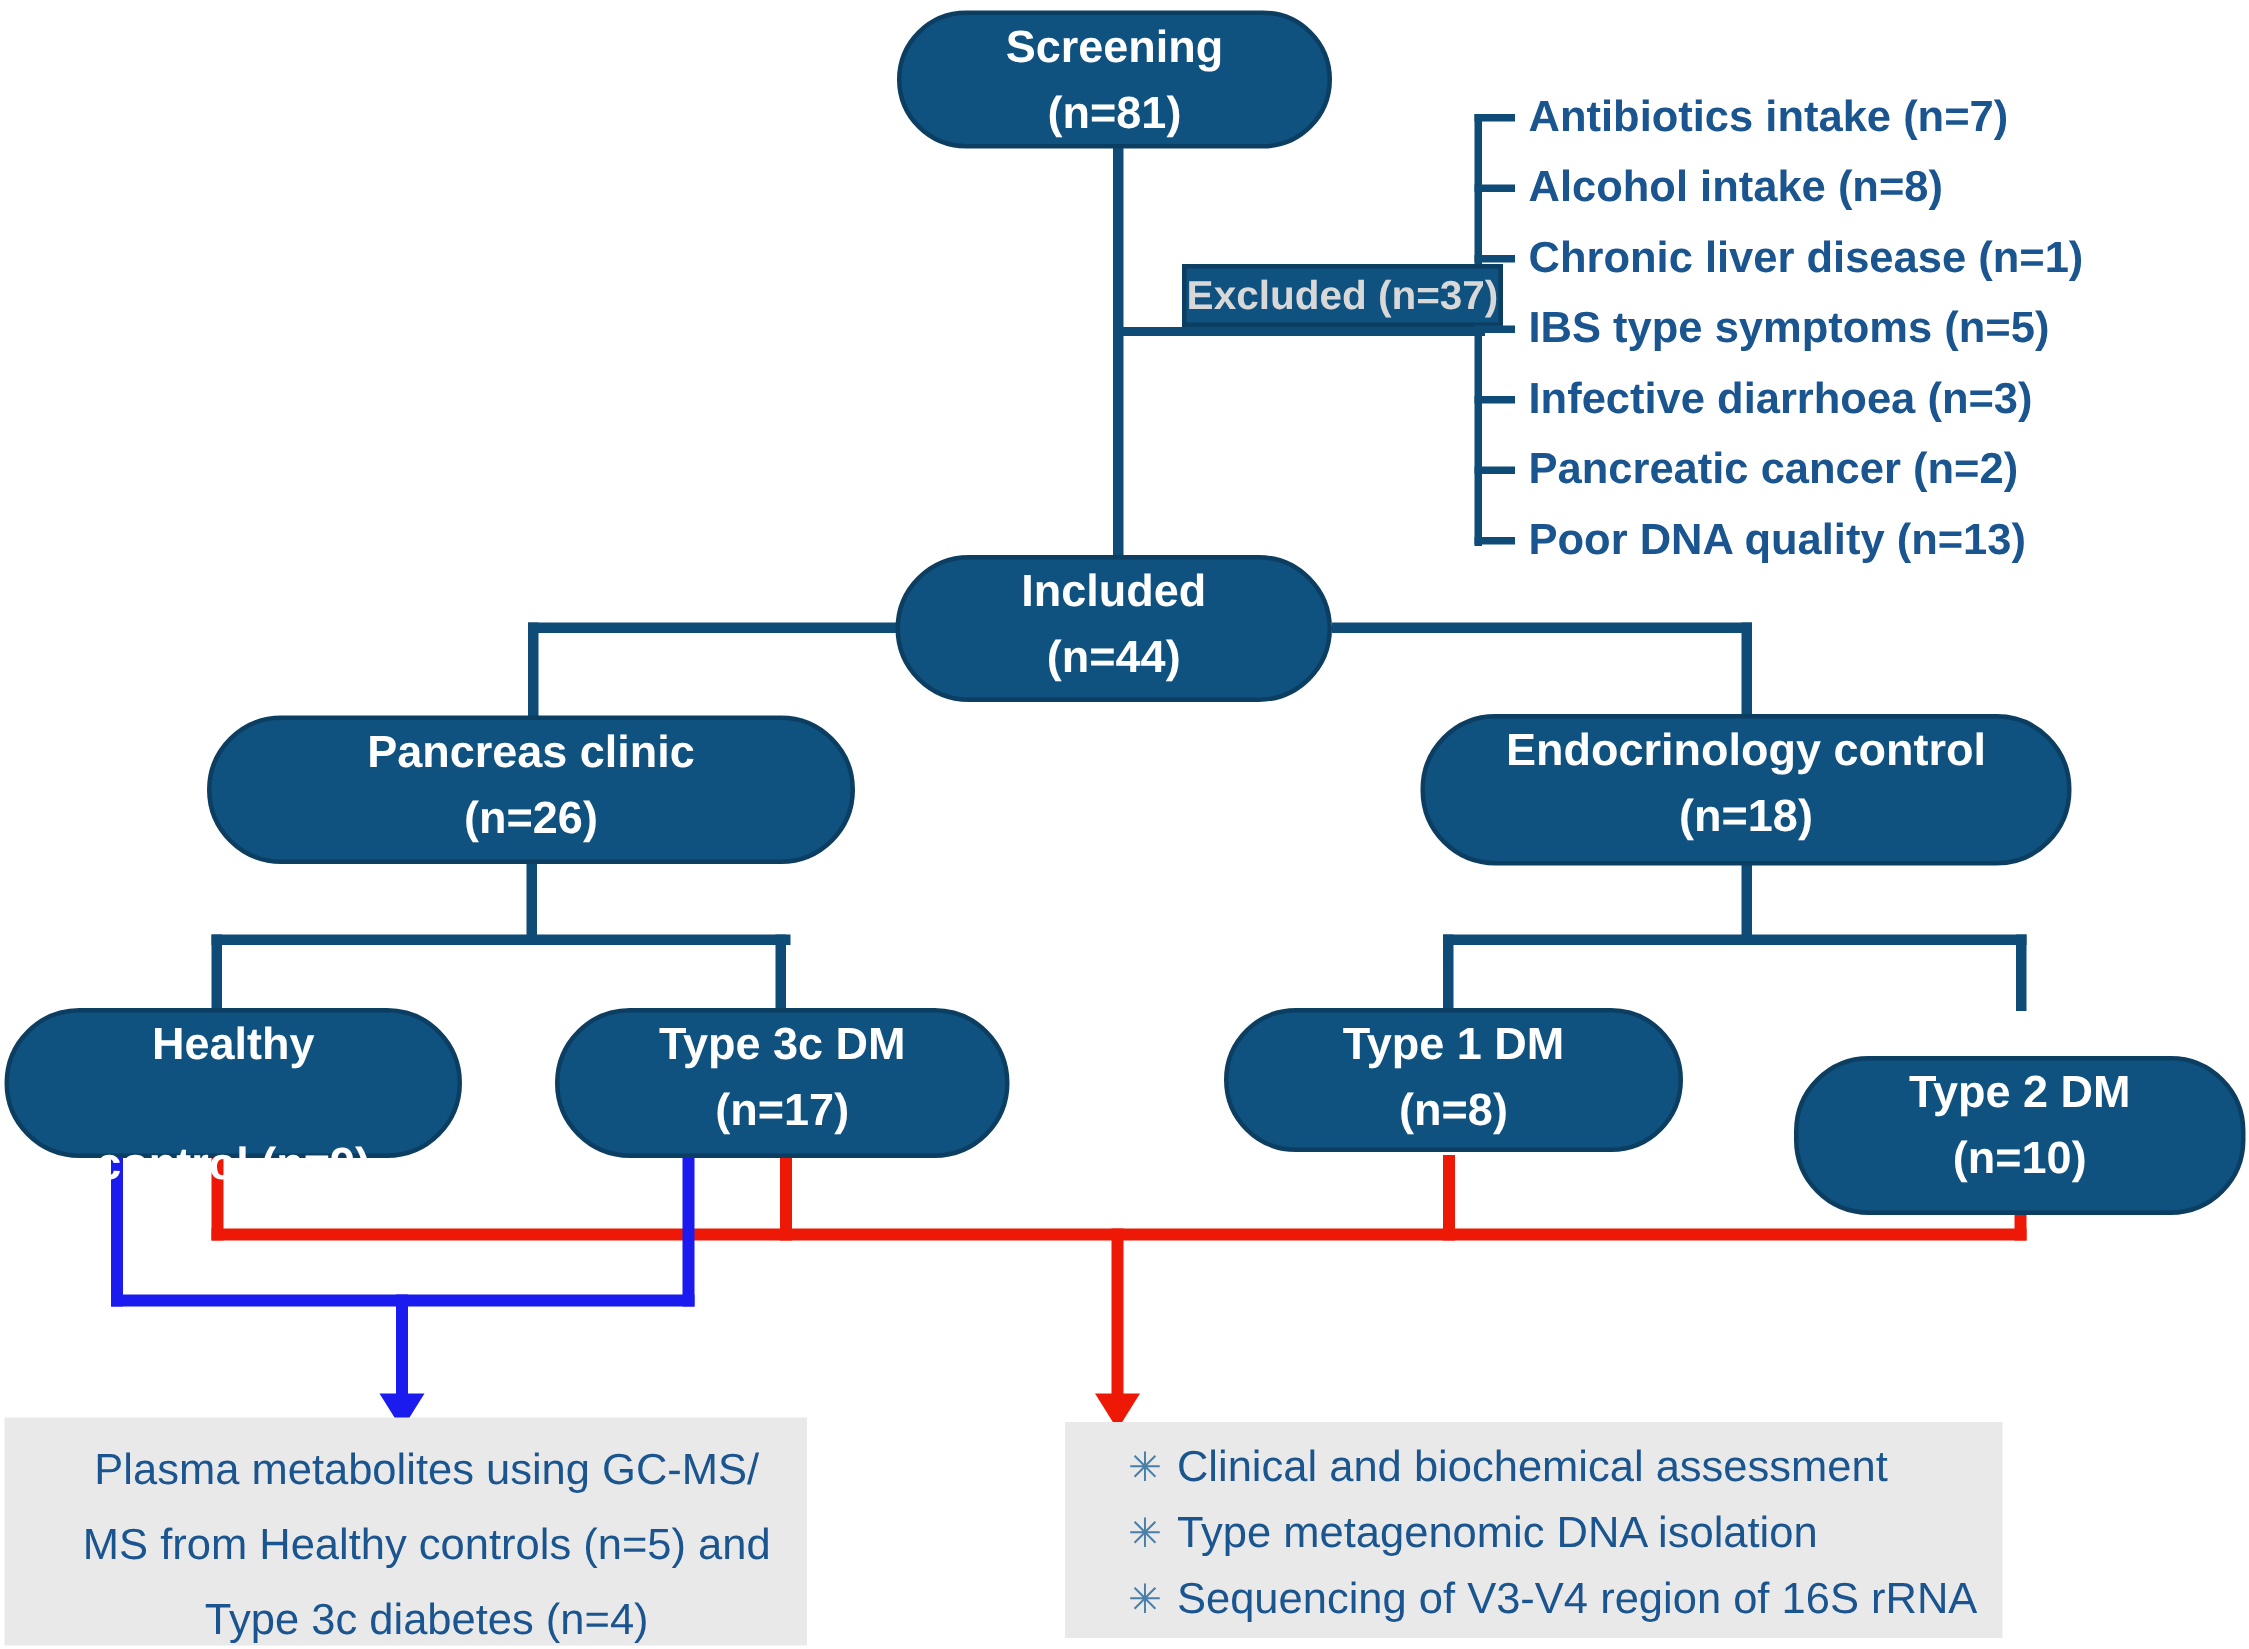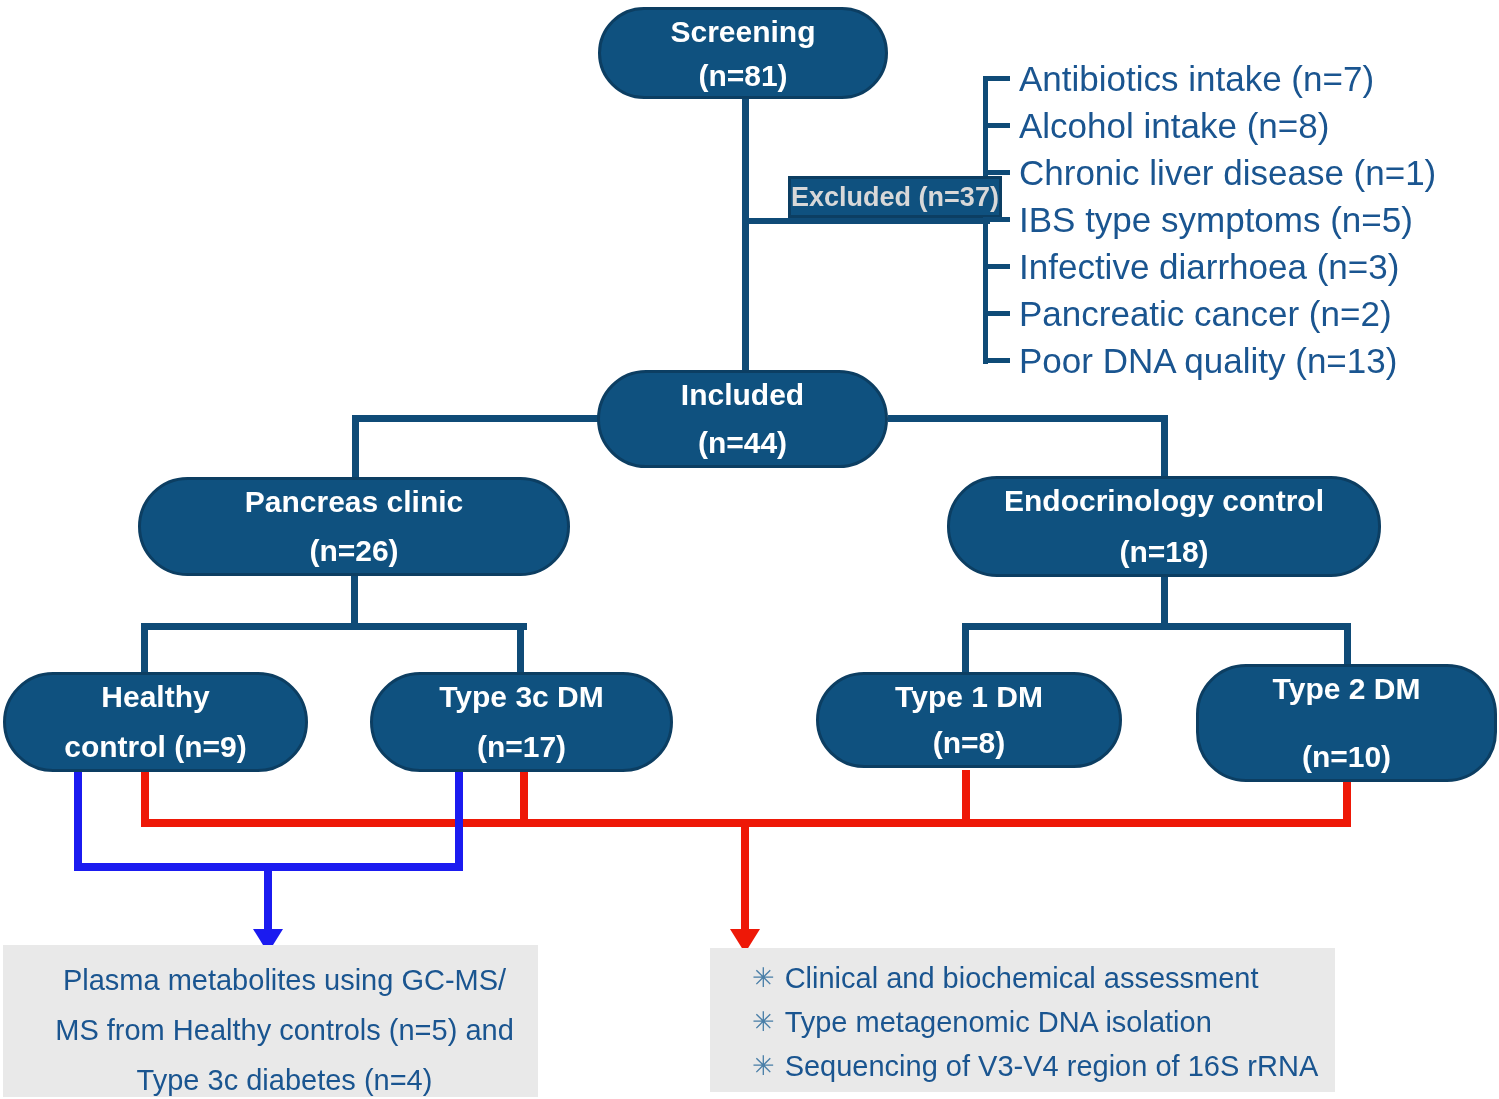--- a/index.html
+++ b/index.html
@@ -2,21 +2,21 @@
 <html style="--node-fill: #0f517f; --node-border: #0c3e62; --node-text: #ffffff; --line-dark: #0f4b77; --flow-red: #ee1807; --flow-blue: #1b1bf0; --panel-bg: #e9e9e9; --text-blue: #1a5590; --excluded-text: #d8d8d8; --bullet-color: #4a7fa8;"><head>
 <meta charset="utf-8">
 <style>
   html,body{margin:0;padding:0;background:#fff;}
   #stage{
     position:relative;width:1499px;height:1099px;background:#ffffff;
     font-family:"Liberation Sans", sans-serif;overflow:hidden;
   }
   
   .node{
-    position:absolute;display:flex;flex-direction:column;align-items:center;justify-content:space-between;
+    position:absolute;display:flex;flex-direction:column;align-items:center;justify-content:flex-start;
     background:var(--node-fill);border:3px solid var(--node-border);box-sizing:border-box;
     color:var(--node-text);font-weight:bold;font-size:30px;line-height:44px;text-align:center;
     border-radius:50px;
   }
   
   .ln{position:absolute;background:var(--line-dark);}
   .red{position:absolute;background:var(--flow-red);}
   .blue{position:absolute;background:var(--flow-blue);}
   .arrowhead{position:absolute;width:0;height:0;border-left:15px solid transparent;border-right:15px solid transparent;}
   .arrowhead.red-a{border-top:24px solid var(--flow-red);background:none;}
@@ -24,21 +24,21 @@
   
   .excluded-box{
     position:absolute;left:788px;top:176px;width:214px;height:42px;
     background:var(--node-fill);border:3px solid var(--node-border);box-sizing:border-box;
     color:var(--excluded-text);font-weight:bold;font-size:27px;display:flex;align-items:center;justify-content:center;
   }
   
   .reasons{position:absolute;left:983px;top:55px;}
   .reason-row{display:flex;align-items:center;height:47px;white-space:nowrap;}
   .reason-tick{width:27px;height:5px;background:var(--line-dark);margin-right:9px;flex:0 0 auto;}
-  .reason-label{color:var(--text-blue);font-size:35px;}
+  .reason-label{color:var(--text-blue);font-size:29px;font-weight:bold;}
   
   .panel{position:absolute;background:var(--panel-bg);color:var(--text-blue);font-size:29px;box-sizing:border-box;padding-left:28px;}
   .panel-left{left:3px;top:945px;width:535px;height:152px;text-align:center;padding-top:10px;line-height:50px;}
   .panel-right{left:710px;top:948px;width:625px;height:144px;padding:8px 0 0 42px;}
   .bullet-row{display:flex;align-items:center;height:44px;white-space:nowrap;}
   .bullet-glyph{color:var(--bullet-color);font-size:27px;margin-right:10px;}
 </style>
 </head>
 <body>
 
@@ -90,36 +90,36 @@
   <div class="node" style="left:138px;top:477px;width:432px;height:99px;">
     <div>Pancreas clinic</div>
     <div>(n=26)</div>
   </div>
 
   <div class="node" style="left:947px;top:476px;width:434px;height:101px;">
     <div>Endocrinology control</div>
     <div>(n=18)</div>
   </div>
 
-  <div class="node" style="left:3px;top:672px;width:305px;height:100px;">
+  <div class="node" style="left:3px;top:672px;width:305px;height:100px;gap:36px;">
     <div>Healthy</div>
     <div>control (n=9)</div>
   </div>
 
   <div class="node" style="left:370px;top:672px;width:303px;height:100px;">
     <div>Type 3c DM</div>
     <div>(n=17)</div>
   </div>
 
   <div class="node" style="left:816px;top:672px;width:306px;height:96px;">
     <div>Type 1 DM</div>
     <div>(n=8)</div>
   </div>
 
-  <div class="node" style="left:1196px;top:664px;width:301px;height:118px;">
+  <div class="node" style="left:1196px;top:704px;width:301px;height:106px;">
     <div>Type 2 DM</div>
     <div>(n=10)</div>
   </div>
 
   <div class="excluded-box">
     <span>Excluded (n=37)</span>
   </div>
 
   <div class="reasons">
     <div class="reason-row">

